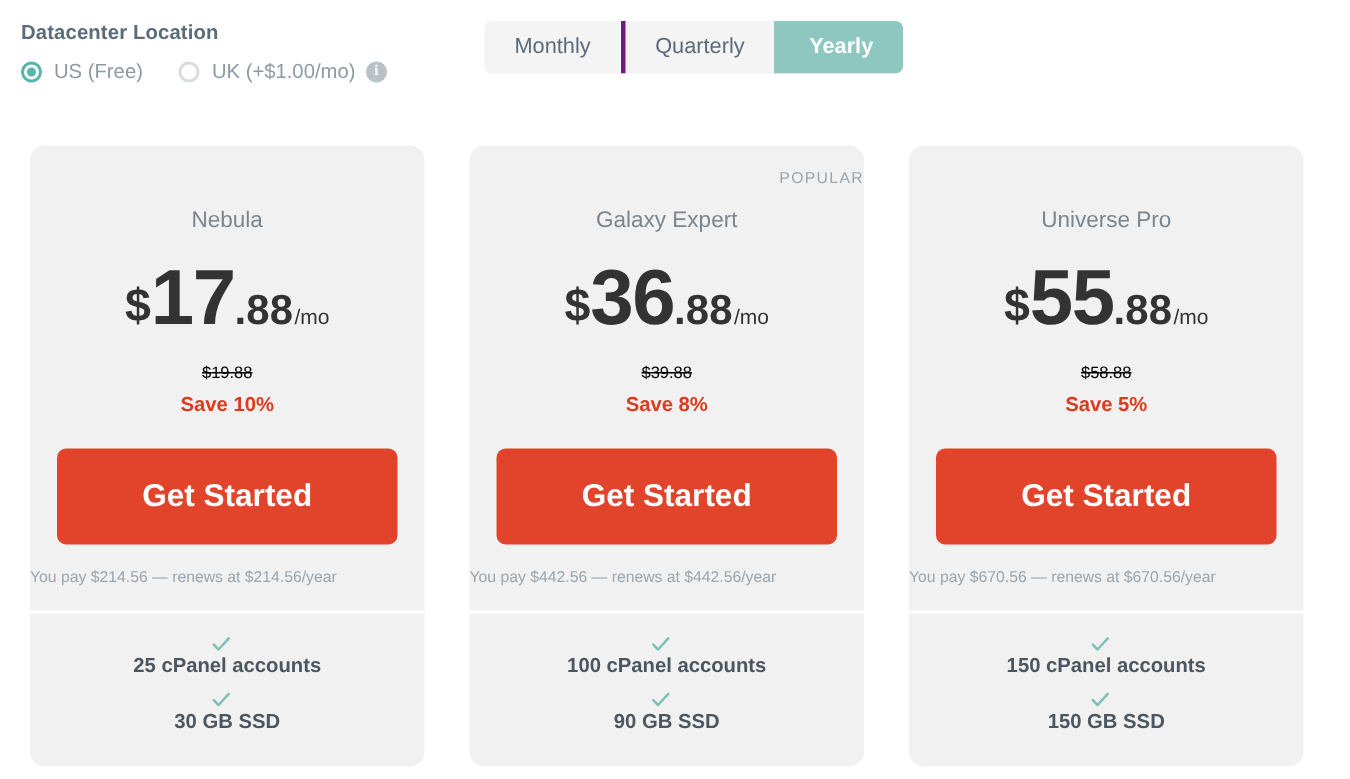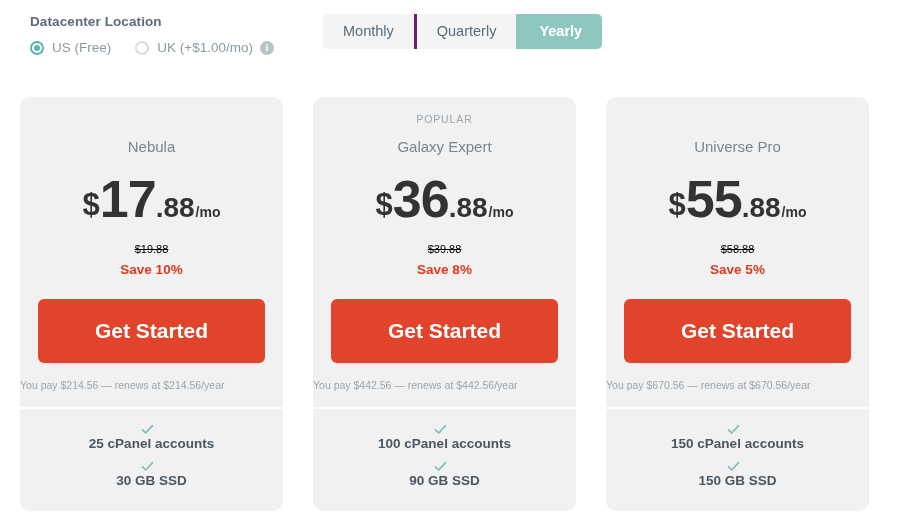--- a/index.html
+++ b/index.html
@@ -17,21 +17,21 @@
   }
 
   
   .topbar {
     position: absolute;
     left: 0; top: 0;
     width: 900px; height: 90px;
   }
   .dc-block {
     position: absolute;
-    left: 30px;
+    left: 14px;
     top: 14px;
   }
   .dc-title {
     font-size: 13.5px;
     font-weight: bold;
     color: #5b6b79;
     letter-spacing: 0.1px;
     white-space: nowrap;
   }
   .dc-options {
@@ -133,21 +133,21 @@
   .card {
     width: 263px;
     background: #f1f1f1;
     border-radius: 10px;
     padding: 0 0 14px 0;
     box-sizing: border-box;
     display: flex;
     flex-direction: column;
   }
   .popular-badge {
-    text-align: center;
+    text-align: right;
     font-size: 10.5px;
     letter-spacing: 0.9px;
     color: #9aa5ad;
     margin-top: 16px;
     height: 13px;
     text-transform: uppercase;
   }
   .popular-spacer {
     height: 13px;
     margin-top: 16px;
@@ -179,21 +179,21 @@
     line-height: 1;
     letter-spacing: -1px;
   }
   .price-dec {
     font-size: 28px;
     font-weight: bold;
     line-height: 1;
   }
   .price-per {
     font-size: 14px;
-    font-weight: bold;
+    font-weight: normal;
     line-height: 1;
     margin-left: 1px;
   }
 
   .old-price {
     text-align: center;
     font-size: 11px;
     color: #000000;
     text-decoration: line-through;
     margin-top: 18px;

